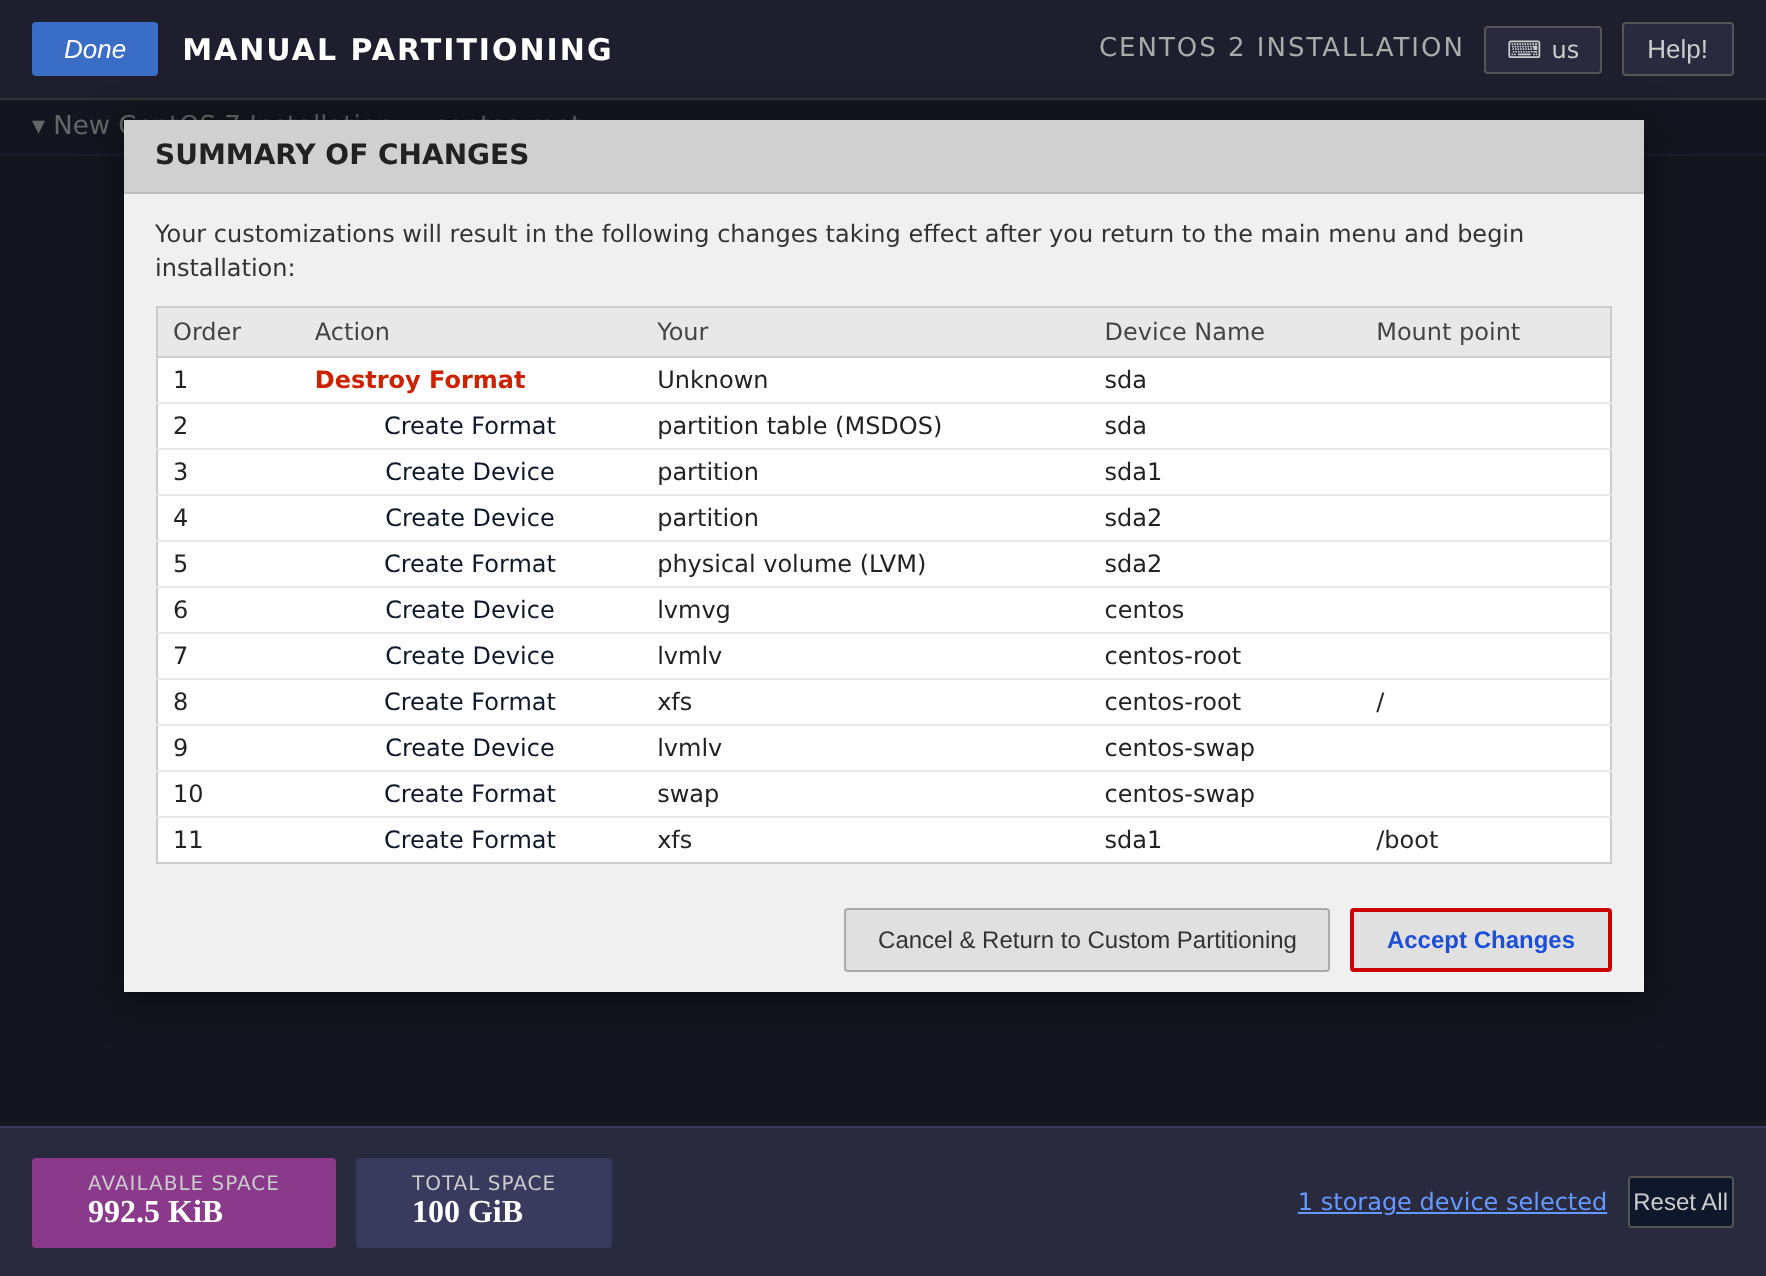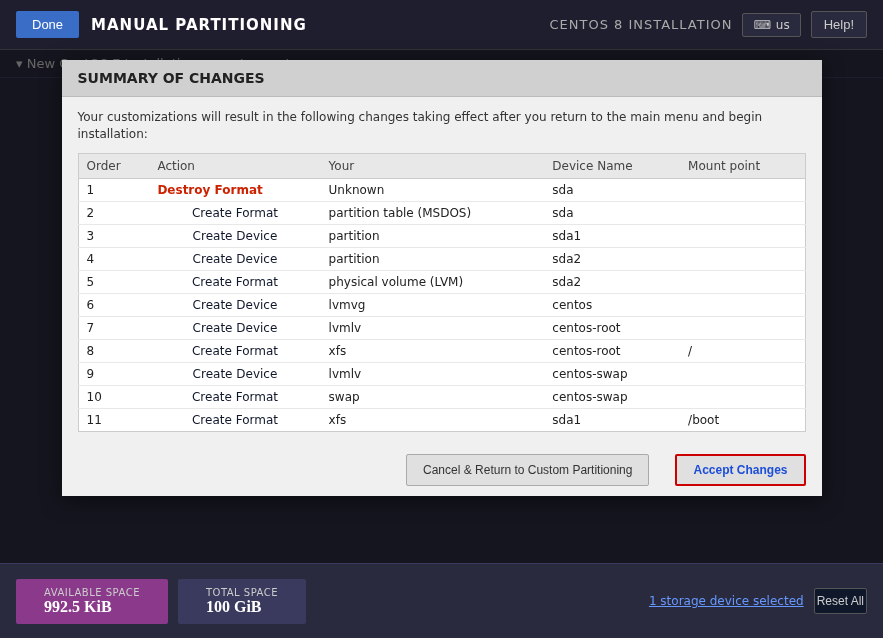--- a/index.html
+++ b/index.html
@@ -35,20 +35,21 @@
       gap: 10px;
     }
     .btn-done {
       background: #3a6dc5;
       color: #fff;
       border: none;
       padding: 6px 16px;
       font-size: 13px;
       cursor: pointer;
       border-radius: 2px;
+      font-style: italic;
     }
     .btn-help {
       background: #2a2a3e;
       color: #ccc;
       border: 1px solid #555;
       padding: 5px 12px;
       font-size: 13px;
       cursor: pointer;
       border-radius: 2px;
     }
@@ -168,21 +169,21 @@
     .action-create {
       color: #0f172a;
       font-weight: normal;
       text-align: center;
     }
 
     .modal-footer {
       padding: 10px 16px;
       display: flex;
       justify-content: flex-end;
-      gap: 26px;
+      gap: 10px;
       background: #f0f0f0;
     }
 
     .btn-cancel {
       background: #e0e0e0;
       color: #333;
       border: 1px solid #aaa;
       padding: 7px 16px;
       font-size: 12px;
       cursor: pointer;
@@ -267,21 +268,21 @@
   </style>
 </head>
 <body>
 
 <div class="header">
   <div style="display:flex;align-items:center;gap:12px;">
     <button class="btn-done">Done</button>
     <span class="header-title">MANUAL PARTITIONING</span>
   </div>
   <div class="header-right">
-    <span class="centos-label">CENTOS 8 INSTALLATION</span>
+    <span class="centos-label">CENTOS 2 INSTALLATION</span>
     <div class="keyboard-badge">
       <span class="keyboard-icon">⌨</span>
       <span>us</span>
     </div>
     <button class="btn-help">Help!</button>
   </div>
 </div>
 
 <div class="main-area">
 

